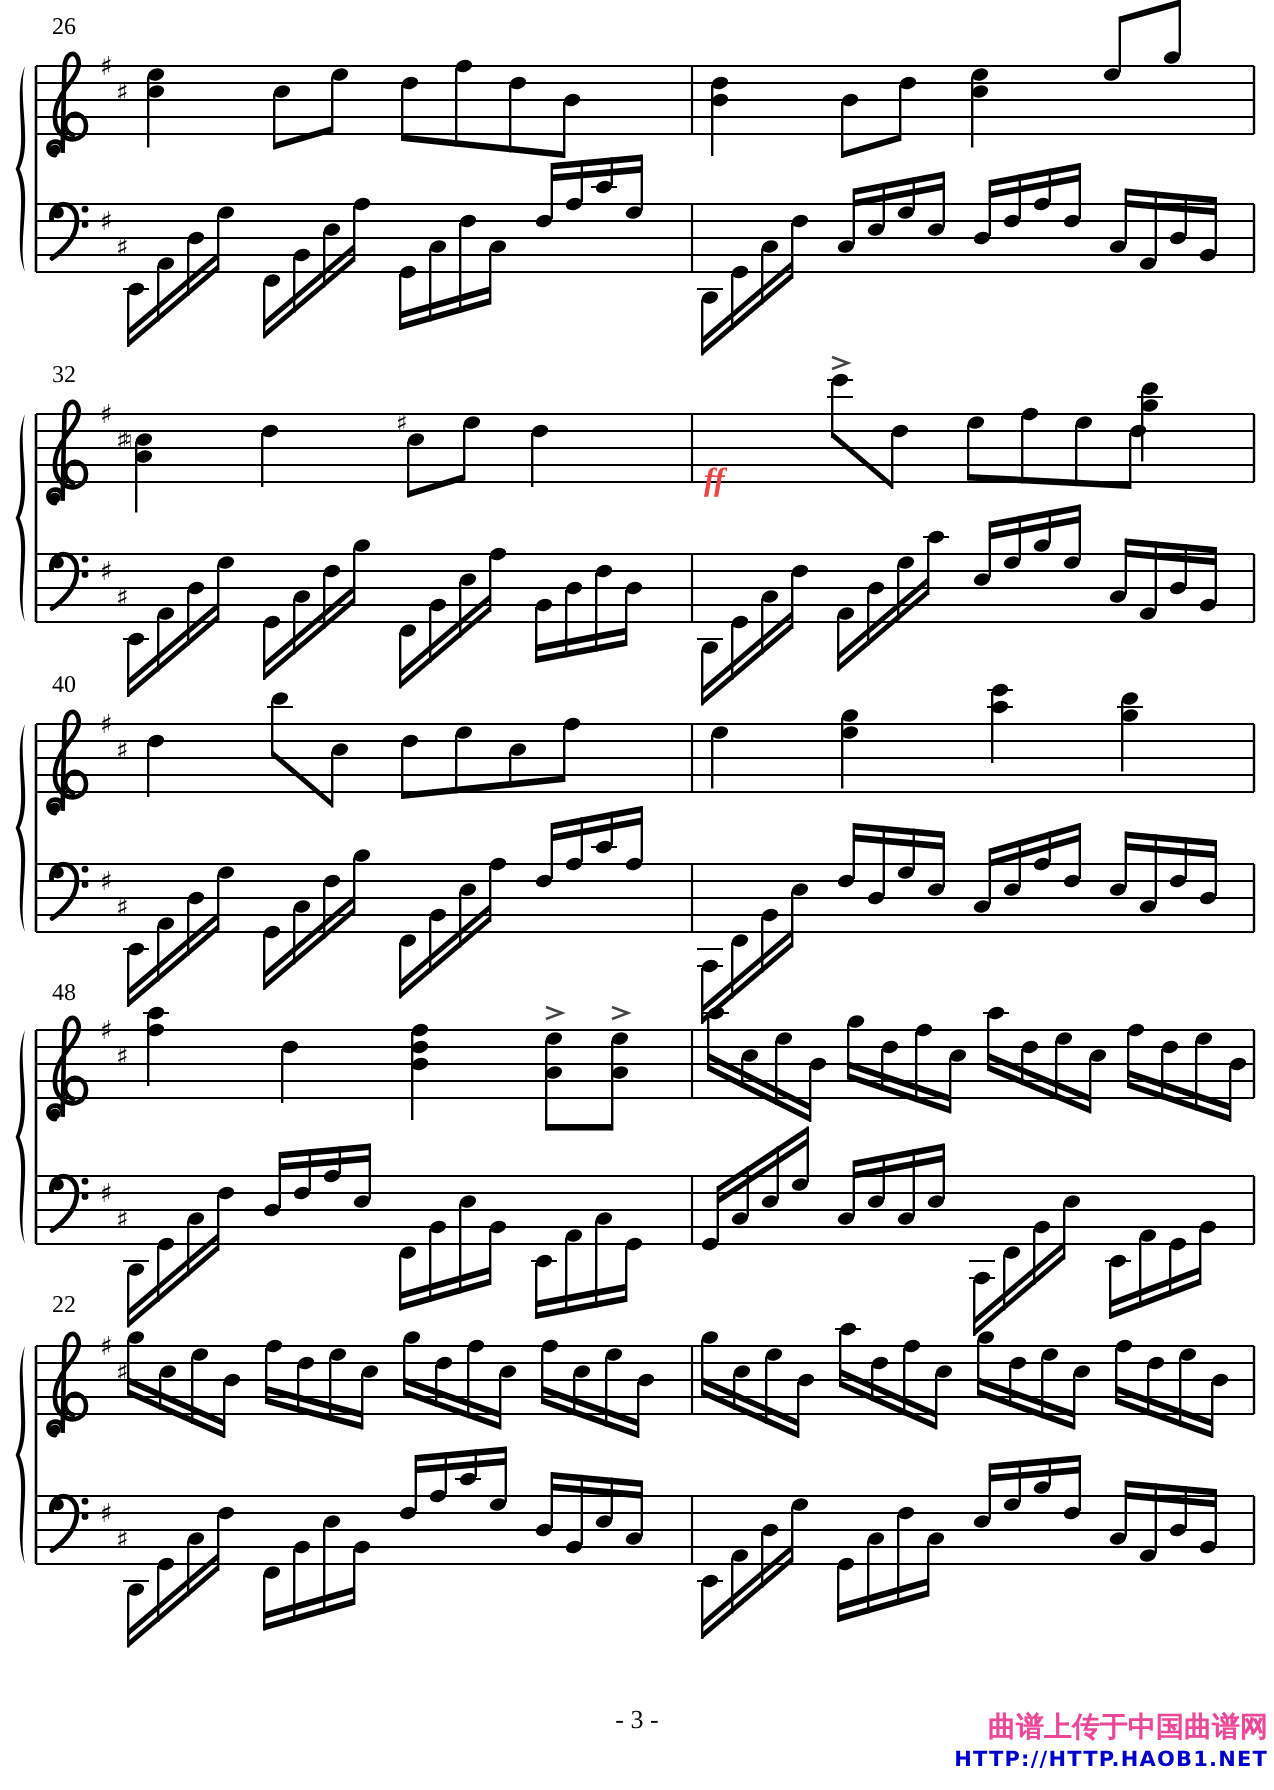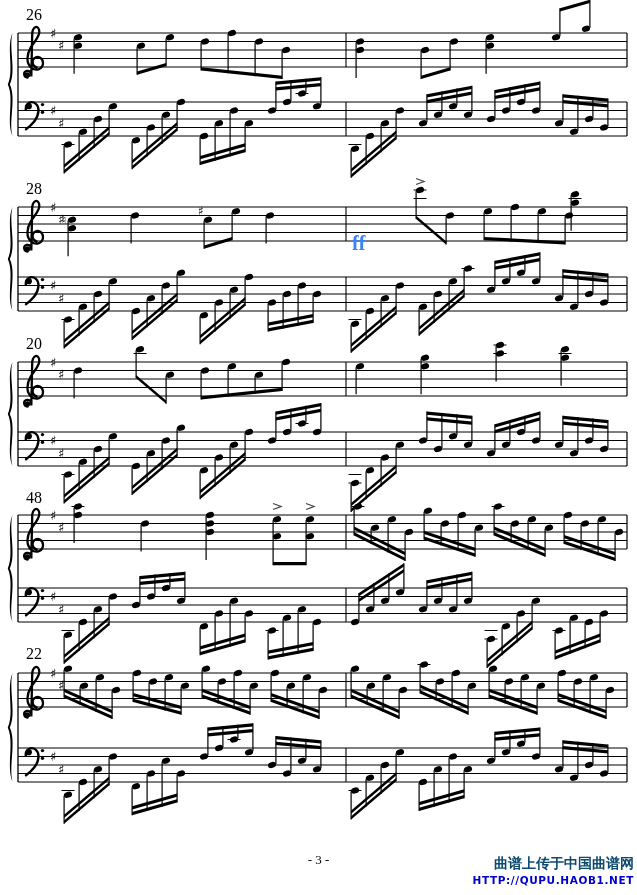--- a/index.html
+++ b/index.html
@@ -1,22 +1,22 @@
 <!DOCTYPE html>
 <html><head>
 <meta charset="utf-8">
 <style>
   html,body{margin:0;padding:0;}
   body{width:637px;height:895px;background:#ffffff;position:relative;overflow:hidden;
        font-family:"Liberation Serif", serif;}
   #score-svg{position:absolute;left:0;top:0;}
   .measure-number{position:absolute;left:26px;font-family:"Liberation Serif",serif;
-       font-size:16px;color:#000;}
+       font-size:12px;color:#000;}
   .dynamic-mark{position:absolute;font-family:"Liberation Serif",serif;
-       font-weight:bold;font-size:20px;color:#3b82f6;}
+       font-style:italic;font-weight:bold;font-size:16px;color:#ef4444;}
   .page-number{position:absolute;left:0;right:0;top:852px;text-align:center;
        font-family:"Liberation Serif",serif;font-size:13px;color:#000;}
   .footer-cn{position:absolute;right:3px;top:855px;font-family:"DejaVu Sans",sans-serif;
        font-size:14px;font-weight:bold;white-space:nowrap;}
   .footer-url{position:absolute;right:3px;top:874px;font-family:"DejaVu Sans",sans-serif;
        font-size:10.5px;font-weight:bold;letter-spacing:0.6px;white-space:nowrap;}
 </style>
 </head>
 <body>
 
@@ -837,23 +837,23 @@
     <ellipse cx="604" cy="773.5" rx="4.2" ry="3" fill="#000000" transform="rotate(-18 604 773.5)"></ellipse>
     <line x1="562.9" y1="768.25" x2="562.9" y2="740.25" stroke="#000000" stroke-width="1.2"></line>
     <line x1="577.9" y1="776.75" x2="577.9" y2="741.6666666666666" stroke="#000000" stroke-width="1.2"></line>
     <line x1="592.9" y1="764" x2="592.9" y2="743.0833333333334" stroke="#000000" stroke-width="1.2"></line>
     <line x1="607.9" y1="772.5" x2="607.9" y2="744.5" stroke="#000000" stroke-width="1.2"></line>
     <polygon points="562.9,740.25 607.9,744.5 607.9,747.8 562.9,743.55" fill="#000000"></polygon>
     <polygon points="562.9,746.05 607.9,750.3 607.9,753.5999999999999 562.9,749.3499999999999" fill="#000000"></polygon>
   </svg>
 
 <div class="measure-number" style="top:6px">26</div>
-<div class="measure-number" style="top:180px">28</div>
-<div class="measure-number" style="top:335px">20</div>
+<div class="measure-number" style="top:180px">32</div>
+<div class="measure-number" style="top:335px">40</div>
 <div class="measure-number" style="top:489px">48</div>
 <div class="measure-number" style="top:645px">22</div>
 
 <div class="dynamic-mark" style="left:352px;top:232px">ff</div>
 
 <div class="page-number">- 3 -</div>
 
-<div class="footer-cn" style="color: #0c4a6e; text-align: right;">曲谱上传于中国曲谱网</div>
-<div class="footer-url" style="color: rgb(0, 0, 205);">HTTP://QUPU.HAOB1.NET</div>
+<div class="footer-cn" style="color: #ec4899; text-align: right;">曲谱上传于中国曲谱网</div>
+<div class="footer-url" style="color: rgb(0, 0, 205);">HTTP://HTTP.HAOB1.NET</div>
 
 </body></html>

